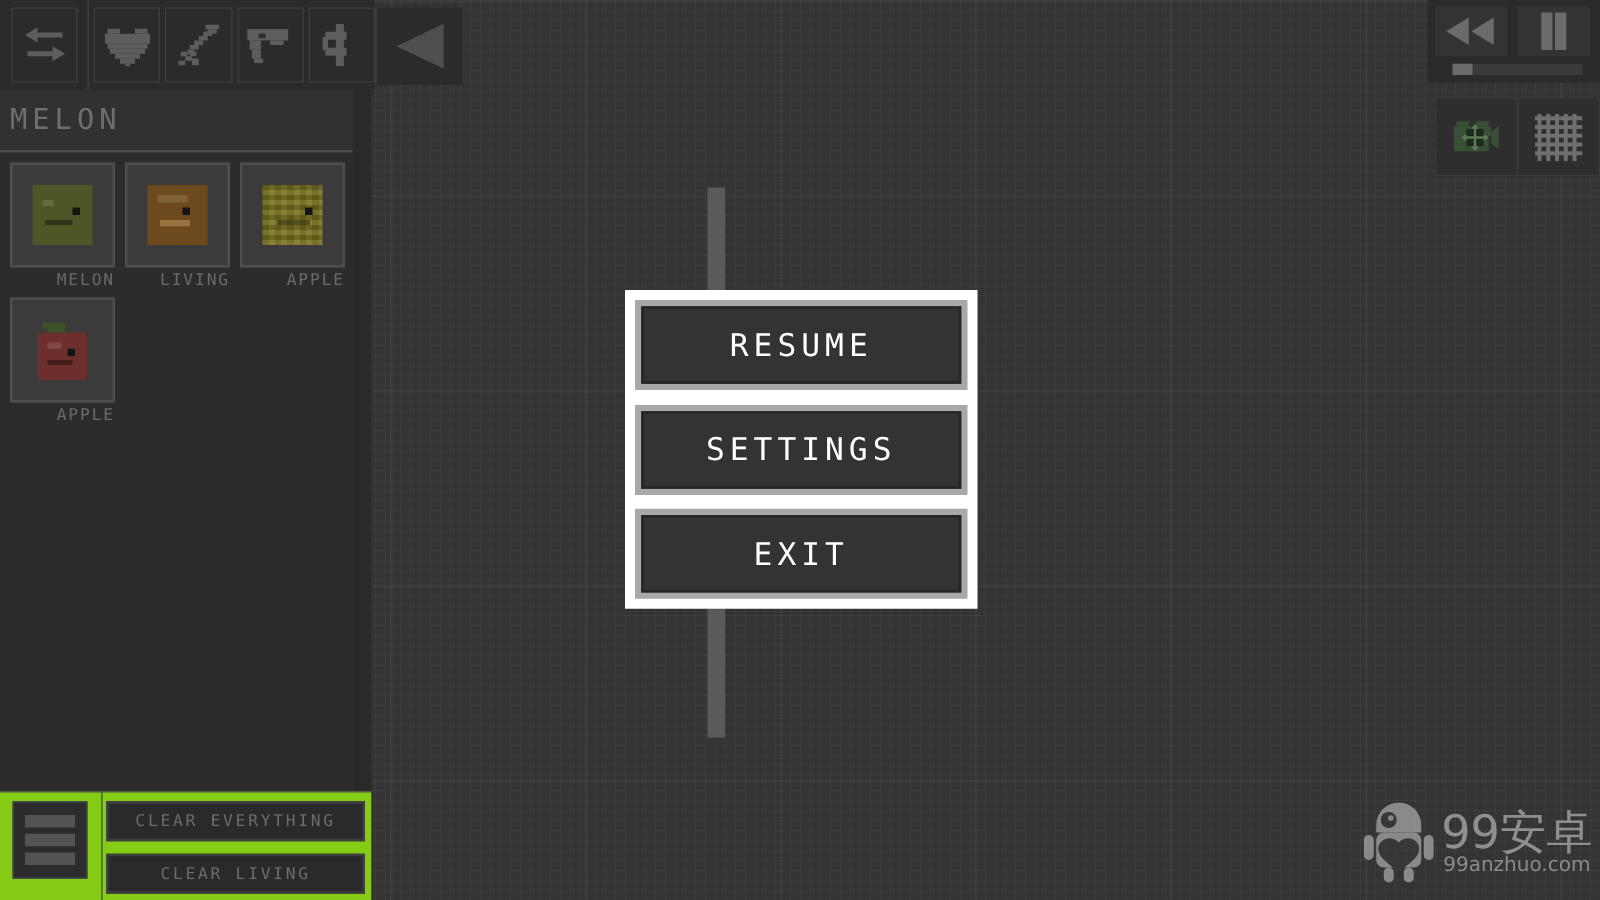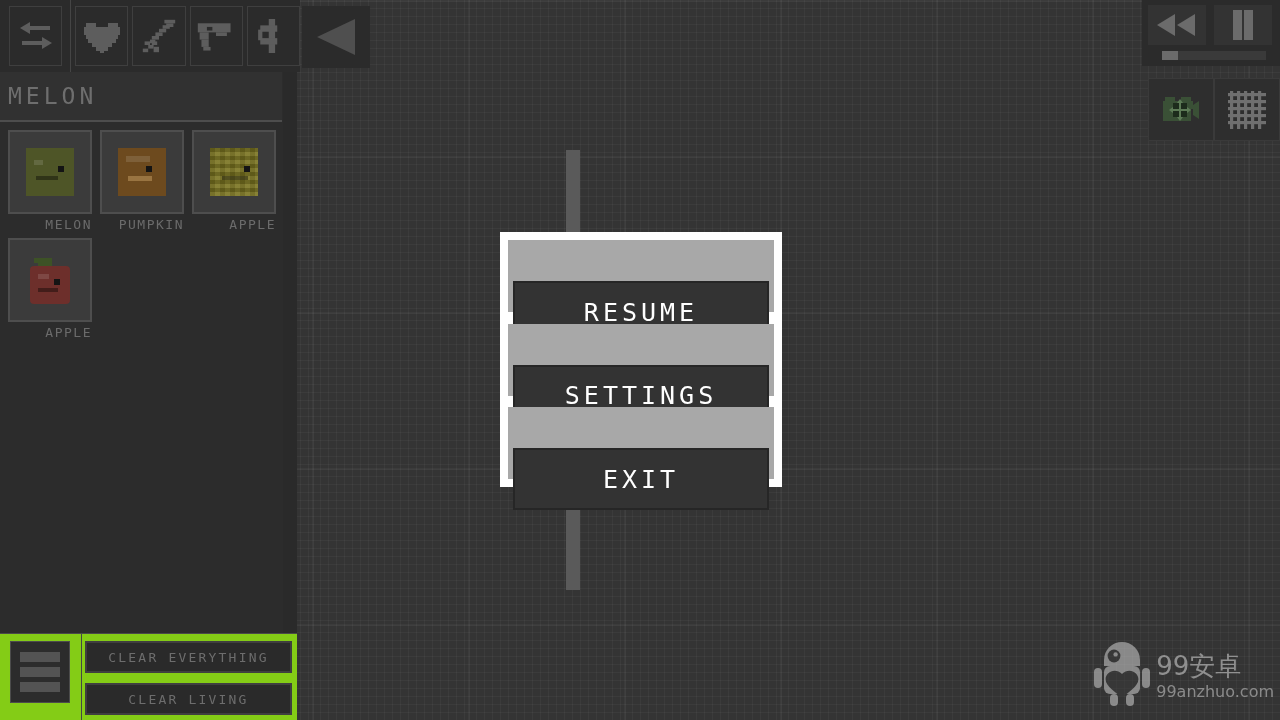--- a/index.html
+++ b/index.html
@@ -266,33 +266,32 @@
   .menu-btn-inner {
     width: 100%; height: 100%;
     background: #333333;
     border: 2px solid #262626;
     box-sizing: border-box;
     display: flex; align-items: center; justify-content: center;
     color: #ffffff;
     font-size: 25px;
     letter-spacing: 4px;
     font-family: "DejaVu Sans Mono", "Liberation Mono", monospace;
-    margin-top: 36px;
   }
 
   
   #watermark {
     position: absolute; right: 6px; bottom: 12px;
     display: flex; align-items: center;
     opacity: 0.55;
   }
   #wm-text { margin-left: 6px; }
   #wm-main {
     color: #d8d8d8;
-    font-size: 26px;
+    font-size: 37px;
     font-family: "DejaVu Sans", "Liberation Sans", sans-serif;
     line-height: 34px;
     letter-spacing: 0px;
   }
   #wm-sub {
     color: #cfcfcf;
     font-size: 16px;
     font-family: "DejaVu Sans", "Liberation Sans", sans-serif;
     text-align: center;
     line-height: 18px;
@@ -400,21 +399,21 @@
 
         <div class="item">
           <div class="item-tile">
             <div class="sprite">
               <div class="body" style="background:#6d4a1e"></div>
               <div class="hl" style="left:12px;top:12px;width:24px;height:6px"></div>
               <div class="eye" style="left:32px;top:22px"></div>
               <div class="mouth" style="left:14px;top:32px;width:24px;height:5px;background:rgba(255,215,150,0.30)"></div>
             </div>
           </div>
-          <div class="item-label">PUMPKIN</div>
+          <div class="item-label">LIVING</div>
         </div>
 
         <div class="item">
           <div class="item-tile">
             <div class="sprite">
               <div class="body" style="background:#7a7420;
                    background-image:repeating-linear-gradient(to bottom, rgba(0,0,0,0.14) 0 4px, rgba(255,255,255,0.06) 4px 8px),
                                     repeating-linear-gradient(to right, rgba(0,0,0,0.10) 0 5px, rgba(255,255,255,0.04) 5px 10px);"></div>
               <div class="eye" style="left:38px;top:22px"></div>
               <div class="mouth" style="left:16px;top:32px;width:26px"></div>

